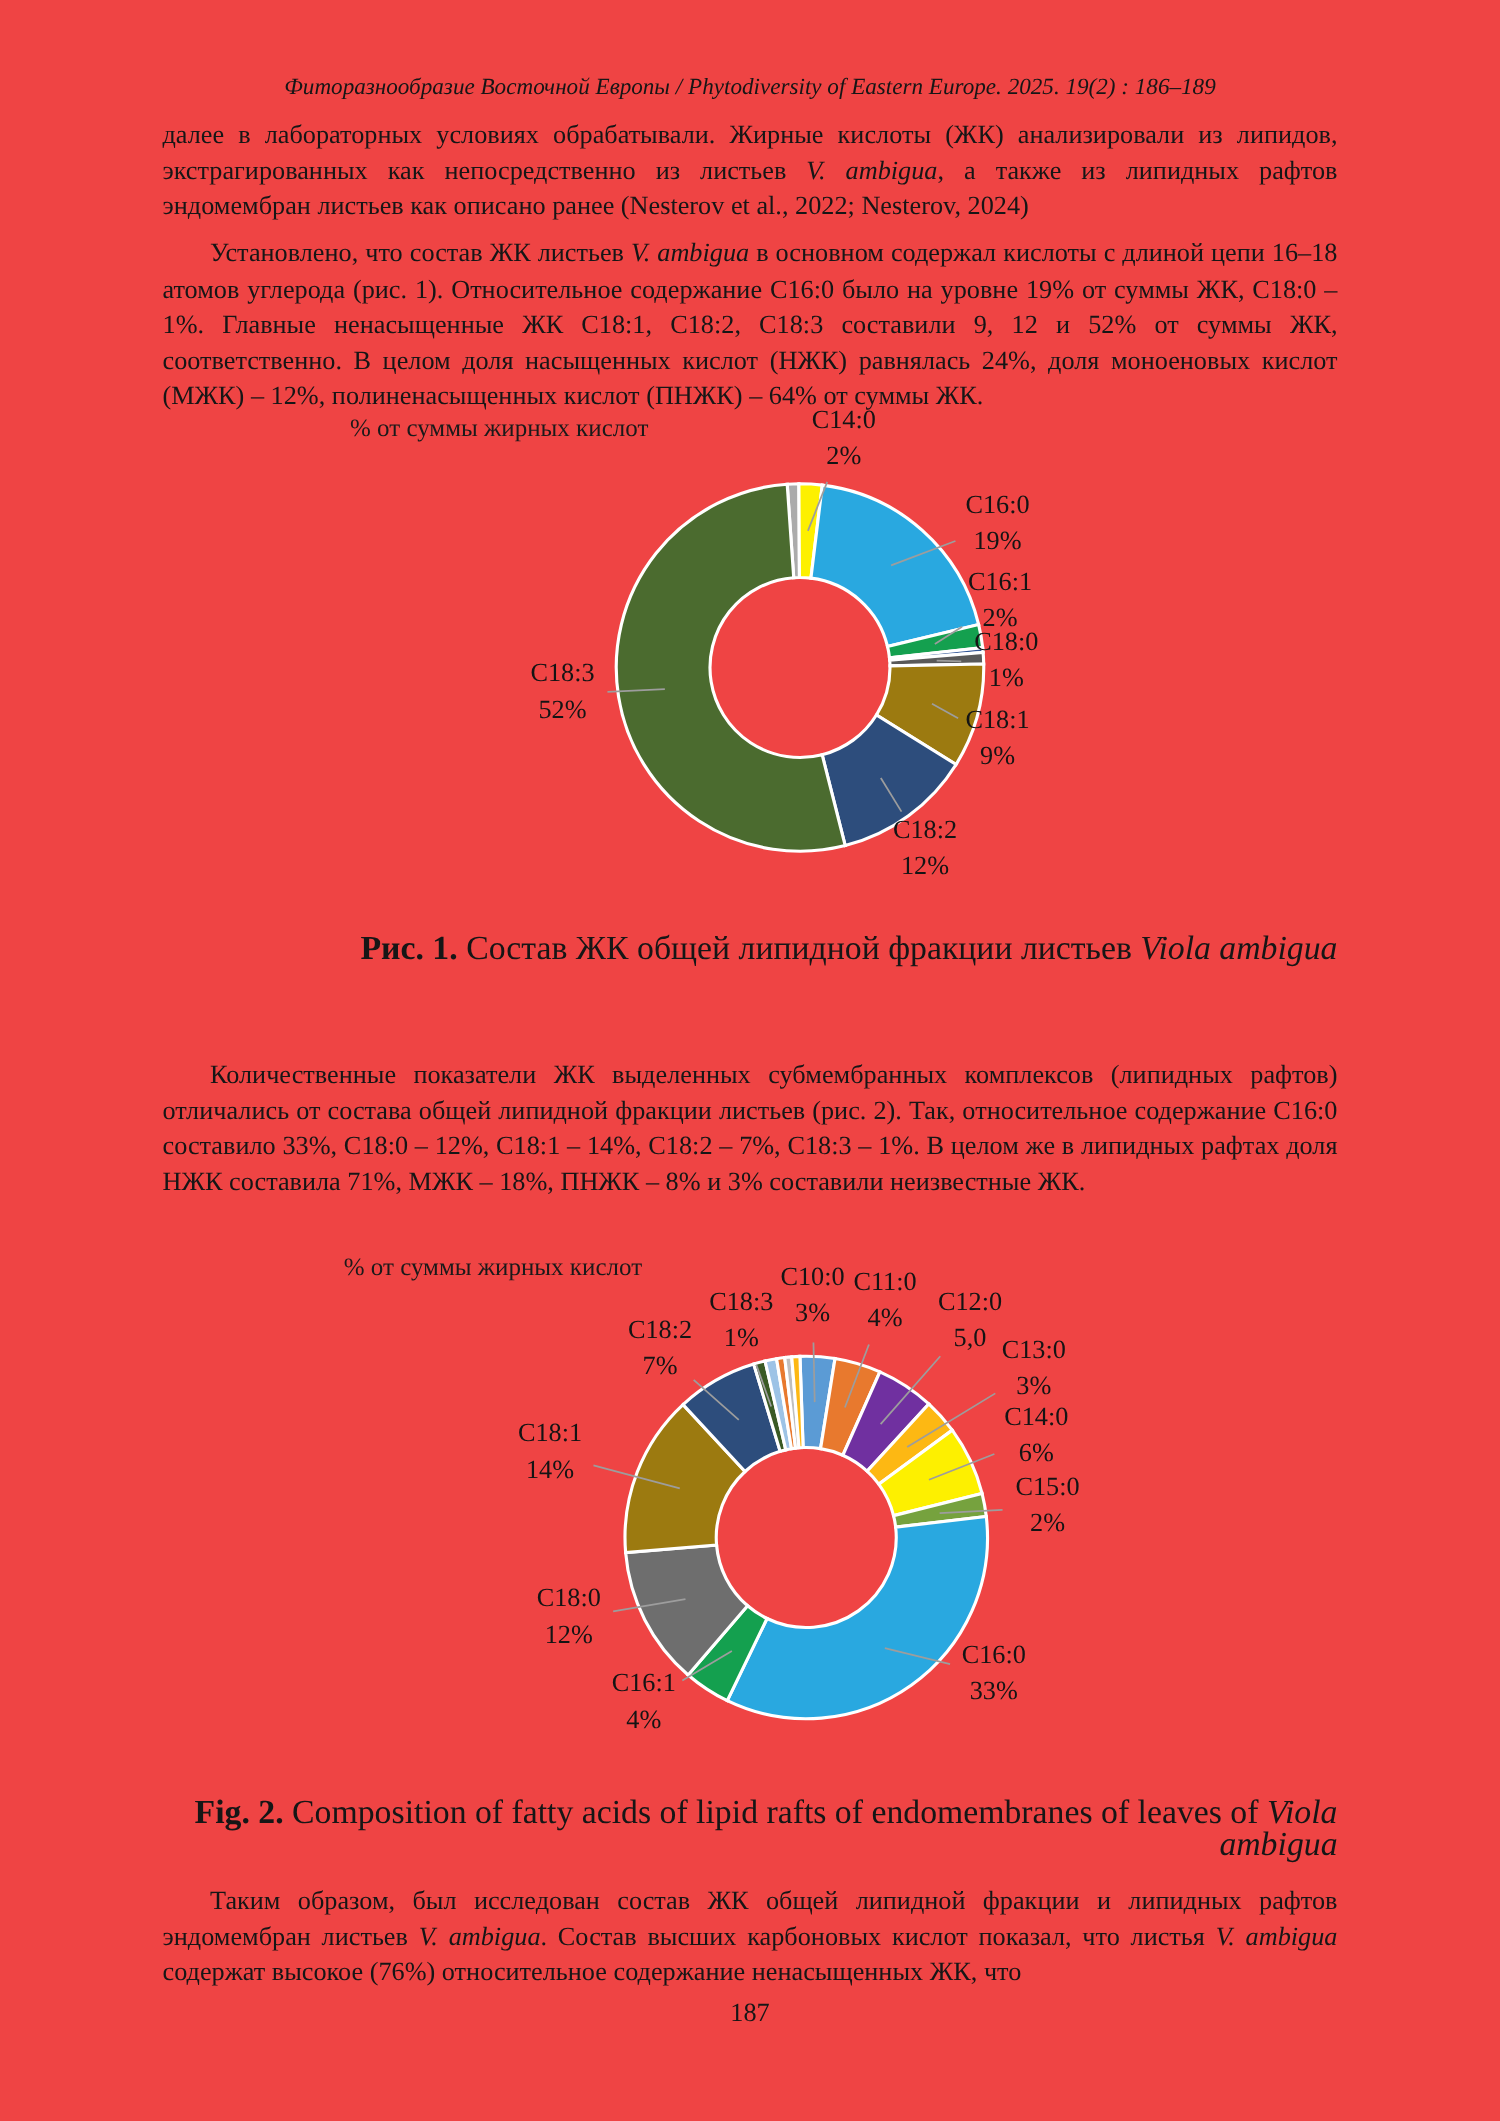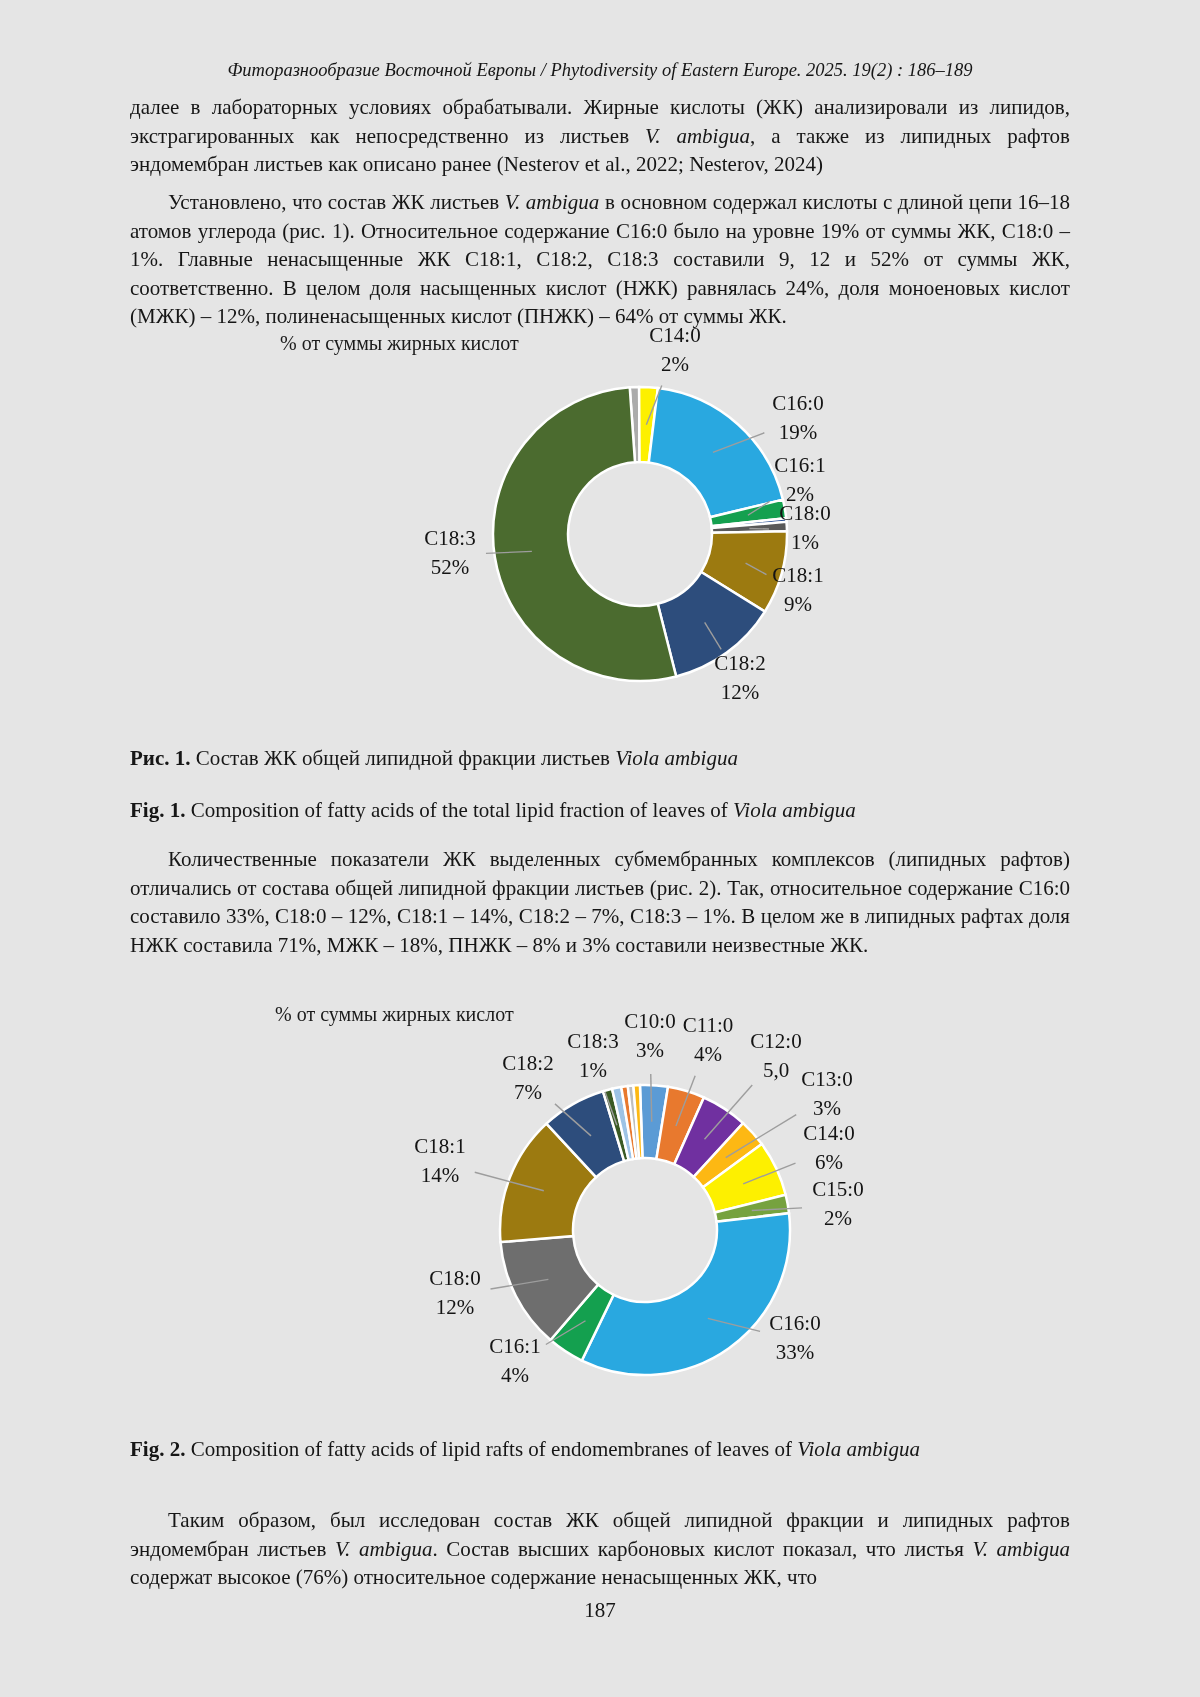--- a/index.html
+++ b/index.html
@@ -1,20 +1,20 @@
 <!DOCTYPE html>
 <html><head>
 <meta charset="utf-8">
 <style>
   html,body{margin:0;padding:0;background:#ffffff;}
   .page{
     position:relative;
     width:1200px;
     height:1697px;
-    background:#e5e5e5;
+    background:#ef4444;
     font-family:"Liberation Serif", serif;
     color:#161616;
     overflow:hidden;
   }
   .running-head{
     position:absolute;
     top:60px;left:130px;width:940px;
     text-align:center;
     font-style:italic;
     font-size:18.5px;
@@ -25,23 +25,24 @@
     left:130px;width:940px;
     font-size:21px;
     line-height:28.5px;
     text-align:justify;
     margin:0;
   }
   .para.indent{text-indent:38px;}
   .caption{
     position:absolute;
     left:130px;width:940px;
-    font-size:21px;
+    font-size:27px;
     line-height:26px;
     margin:0;
+    text-align:right;
   }
   .i{font-style:italic;}
   .b{font-weight:bold;}
   .figure{position:absolute;left:130px;width:940px;}
   .figure svg{display:block;overflow:visible;}
   .chart-title{
     position:absolute;
     font-size:20px;
     font-weight:400;
     color:#1a1a1a;
@@ -94,21 +95,20 @@
         <line x1="636.482906035882" y1="264.6025062708172" x2="615.5733965866682" y2="253.0604186679075" stroke="#9d9d9d" stroke-width="1.4"></line>
         <text x="668" y="272" class="slice-label"><tspan x="668">C18:1</tspan><tspan x="668" dy="29">9%</tspan></text>
         <line x1="591.182673631512" y1="339.3094765710683" x2="574.6637973918378" y2="312.3676598471825" stroke="#9d9d9d" stroke-width="1.4"></line>
         <text x="610" y="360" class="slice-label"><tspan x="610">C18:2</tspan><tspan x="610" dy="29">12%</tspan></text>
         <line x1="355.96447865240975" y1="243.401164404836" x2="401.8848311043436" y2="241.35973083500141" stroke="#9d9d9d" stroke-width="1.4"></line>
         <text x="320" y="235" class="slice-label"><tspan x="320">C18:3</tspan><tspan x="320" dy="29">52%</tspan></text>
       </svg>
   </div>
 
   <p class="caption" style="top:745px;"><span class="b">Рис. 1.</span><span> Состав ЖК общей липидной фракции листьев </span><span class="i">Viola ambigua</span></p>
-  <p class="caption" style="top:797px;"><span class="b">Fig. 1.</span><span> Composition of fatty acids of the total lipid fraction of leaves of </span><span class="i">Viola ambigua</span></p>
 
   <p class="para indent" style="top:845px;"><span>Количественные показатели ЖК выделенных субмембранных комплексов (липидных рафтов) отличались от состава общей липидной фракции листьев (рис. 2). Так, относительное содержание C16:0 составило 33%, C18:0 – 12%, C18:1 – 14%, C18:2 – 7%, C18:3 – 1%. В целом же в липидных рафтах доля НЖК составила 71%, МЖК – 18%, ПНЖК – 8% и 3% составили неизвестные ЖК.</span></p>
 
   <div class="figure" style="top:998px;height:405px;">
     <div class="chart-title" style="left:145px;top:5px;">% от суммы  жирных кислот</div>
     <svg width="940" height="405">
         <path d="M509.93957297813733 87.08833008223112A145 145 0 0 1 538.0179289839294 88.83864018077091L526.4295923230546 160.91297995183106A72 72 0 0 0 512.4872362374199 160.0438604546251Z" fill="#5b9bd5" stroke="#ffffff" stroke-width="2.5"></path>
         <path d="M538.0179289839294 88.83864018077091A145 145 0 0 1 573.929140674962 99.51469372299985L544.261366404119 166.21419274521372A72 72 0 0 0 526.4295923230546 160.91297995183106Z" fill="#e8792e" stroke="#ffffff" stroke-width="2.5"></path>
         <path d="M573.929140674962 99.51469372299985A145 145 0 0 1 613.0278850857308 125.15649881429961L563.6759153529146 178.9466752733074A72 72 0 0 0 544.261366404119 166.21419274521372Z" fill="#7030a0" stroke="#ffffff" stroke-width="2.5"></path>
         <path d="M613.0278850857308 125.15649881429961A145 145 0 0 1 631.8147927557371 146.0971234856819L573.0045867476764 189.34477855840757A72 72 0 0 0 563.6759153529146 178.9466752733074Z" fill="#fdb813" stroke="#ffffff" stroke-width="2.5"></path>

